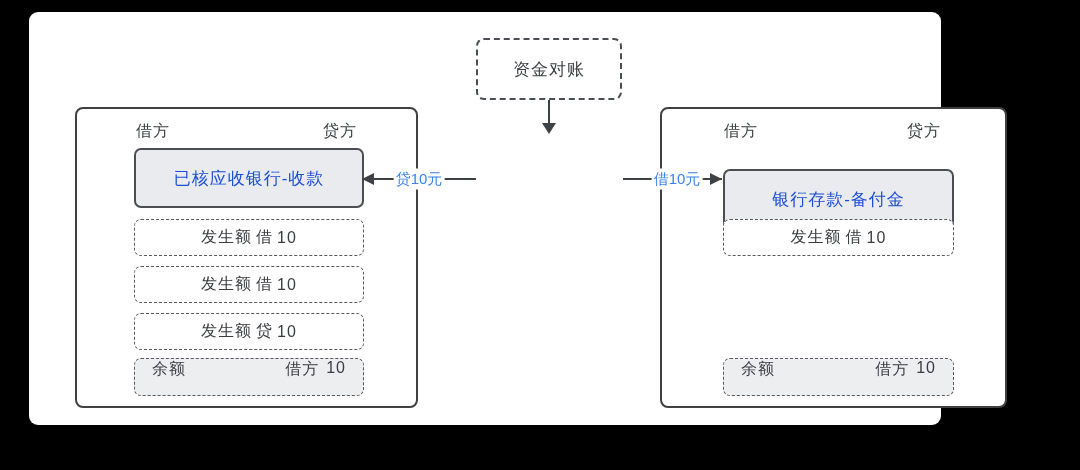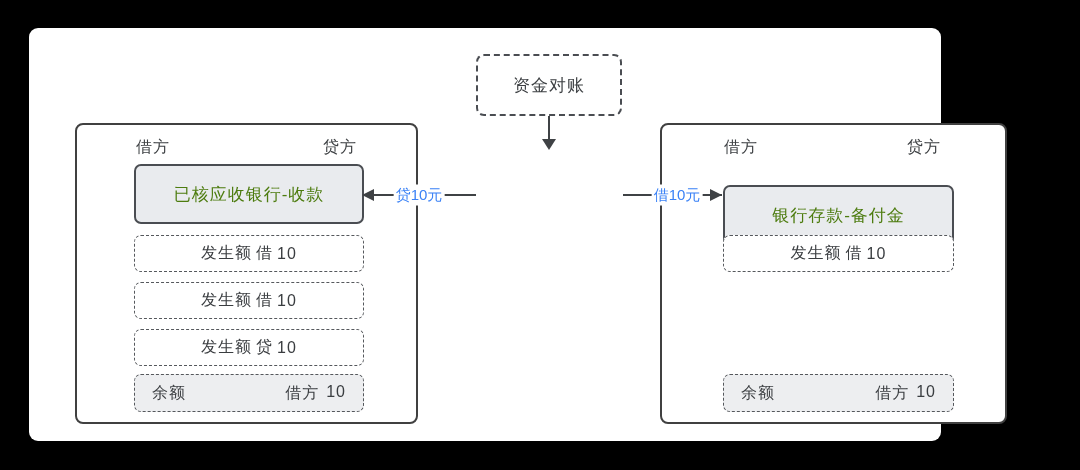--- a/index.html
+++ b/index.html
@@ -2,21 +2,21 @@
 <html><head>
 <meta charset="utf-8">
 <style>
   html,body { margin:0; padding:0; background:#000; }
   * { box-sizing:border-box; }
   .frame {
     position:relative; width:1080px; height:470px; background:#000000;
     font-family:"Liberation Sans","DejaVu Sans",sans-serif; overflow:hidden;
   }
   .canvas {
-    position:absolute; left:29px; top:28px; width:912px; height:413px;
+    position:absolute; left:29px; top:12px; width:912px; height:413px;
     background:#ffffff; border-radius:9px;
   }
 
   
   .node {
     position:absolute; display:flex; flex-direction:column;
     align-items:center; justify-content:center;
     background:#ffffff; border-radius:8px;
     font-size:17px; color:#3d4043; letter-spacing:1px; line-height:25px;
   }
@@ -31,38 +31,38 @@
   .panel-left  { left:46px;  width:343px; }
   .panel-right { left:631px; width:347px; }
   .hdr { position:absolute; top:12px; font-size:16px; color:#3d4043; letter-spacing:1px; }
   .hdr-debit-l  { left:59px; }  .hdr-credit-l { right:59px; }
   .hdr-debit-r  { left:62px; }  .hdr-credit-r { right:64px; }
 
   .acct-box {
     position:absolute; top:39px; height:60px;
     display:flex; align-items:center; justify-content:center;
     background:#e9ebee; border:2px solid #4a4d52; border-radius:7px;
-    font-size:17px; color:#4d7c0f; letter-spacing:1px;
+    font-size:17px; color:#1d4ed8; letter-spacing:1px;
   }
   .panel-left  .acct-box { left:57px; width:230px; }
   .panel-right .acct-box { left:61px; width:231px;margin-top:21px; }
 
   .entry-row {
     position:absolute; height:37px;
     display:flex; align-items:center; justify-content:center; gap:4px;
     background:#ffffff; border:1.5px dashed #55585c; border-radius:7px;
     font-size:16px; color:#3a3d40; letter-spacing:1px;
   }
   .panel-left  .entry-row { left:57px; width:230px; }
   .panel-right .entry-row { left:61px; width:231px; }
   .row-1 { top:110px; } .row-2 { top:157px; } .row-3 { top:204px; }
 
   .balance-row {
     position:absolute; top:249px; height:38px; padding:0 17px;
-    display:flex; align-items:center; justify-content:space-between;
+    display:flex; align-items:flex-start; justify-content:space-between;
     background:#edeef0; border:1.5px dashed #55585c; border-radius:7px;
     font-size:16px; color:#3a3d40; letter-spacing:1px;gap:48px;
   }
   .panel-left  .balance-row { left:57px; width:230px; }
   .panel-right .balance-row { left:61px; width:231px; }
   .bal-right { display:flex; gap:7px; }
 
   
   .vline { position:absolute; left:519px; top:88px; width:2px; height:24px; background:#3f4245; z-index:2; }
   .hline { position:absolute; top:166px; height:2px; background:#3f4245; z-index:2; }

